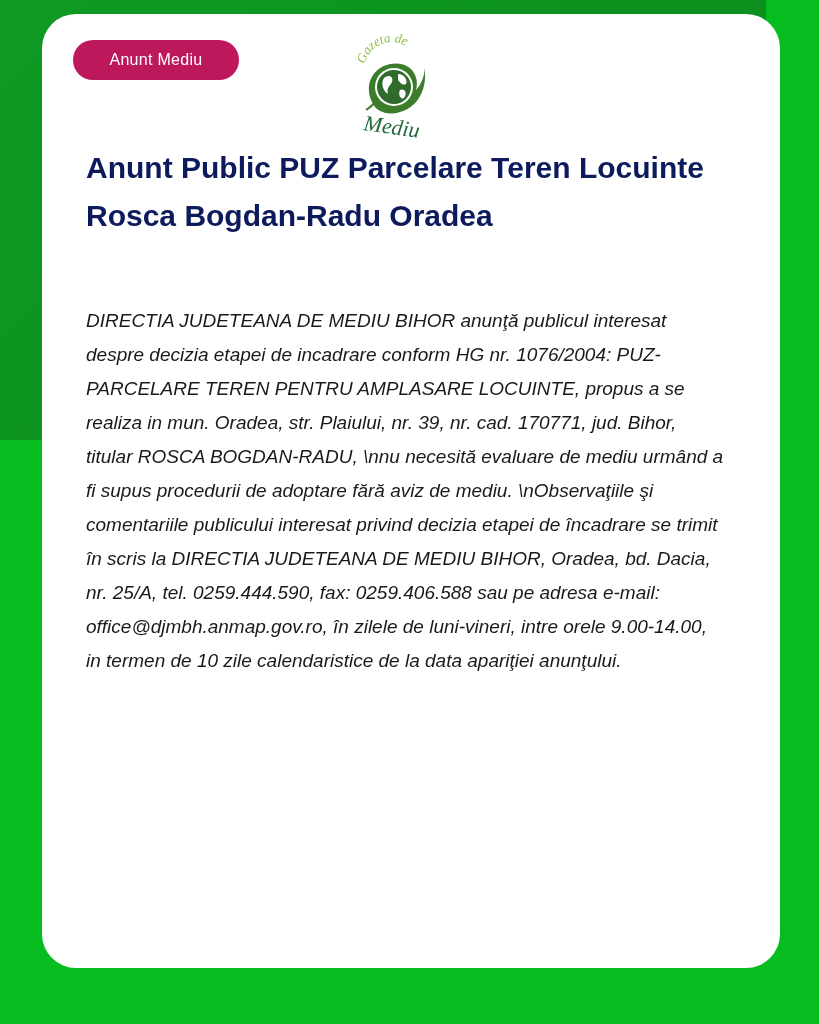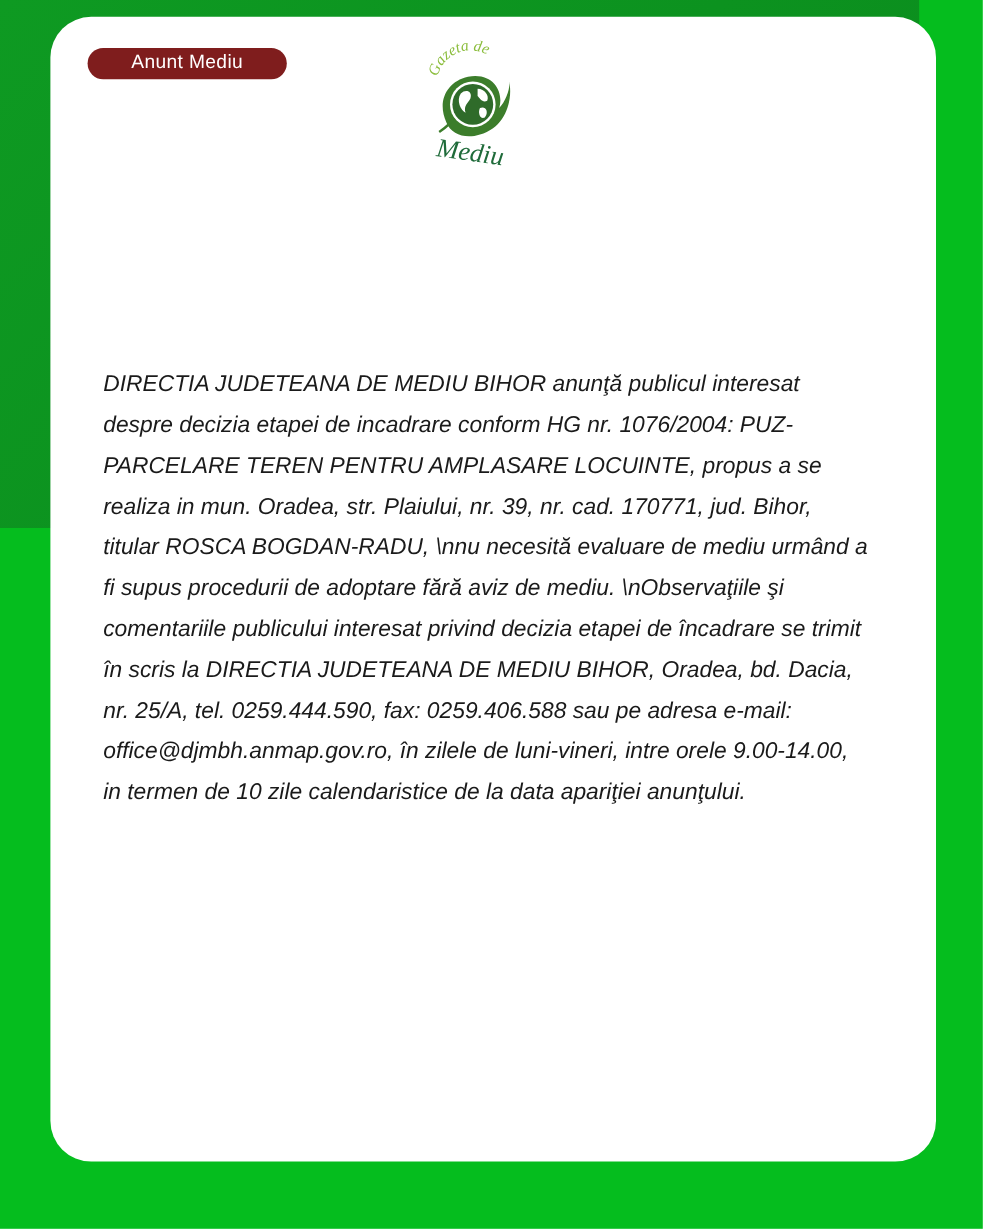--- a/index.html
+++ b/index.html
@@ -10,22 +10,22 @@
     }
     .bg-dark {
       position: absolute; left: 0; top: 0; width: 766px; height: 440px;
       background: linear-gradient(135deg, #0e9a22 0%, #0a8a1c 100%);
     }
     .card {
       position: absolute; left: 42px; top: 14px; width: 738px; height: 954px;
       background: #ffffff; border-radius: 34px;
     }
     .badge {
-      position: absolute; left: 31px; top: 26px; width: 166px; height: 26px;
-      border-radius: 20px; background: #7f1d1d; color: #ffffff;
+      position: absolute; left: 31px; top: 26px; width: 166px; height: 40px;
+      border-radius: 20px; background: #be185d; color: #ffffff;
       font-size: 16px; letter-spacing: 0.3px;
       display: flex; align-items: center; justify-content: center;
     }
     .logo {
       position: absolute; left: 300px; top: 16px; width: 100px; height: 110px;
     }
     .title {
       position: absolute; left: 44px; top: 130px; width: 640px;
       color: #0d1a5c; font-weight: bold; font-size: 30px; line-height: 48px;
       margin: 0;
@@ -59,15 +59,16 @@
       <circle cx="52" cy="57" r="19" fill="#ffffff"></circle>
       <circle cx="52" cy="57" r="17" fill="#2f6b2a"></circle>
       <path d="M42,48 C46,44 52,46 50,52 C48,56 44,58 46,64 C42,62 38,54 42,48 Z" fill="#ffffff"></path>
       <path d="M56,44 C62,44 66,50 64,54 C60,56 58,52 56,50 Z" fill="#ffffff"></path>
       <path d="M58,60 C62,58 66,62 62,68 C58,70 56,64 58,60 Z" fill="#ffffff"></path>
       <path d="M24,80 C30,76 34,72 36,68" stroke="#3c7d2b" stroke-width="2" fill="none"></path>
       <text x="50" y="104" text-anchor="middle" font-family="Liberation Serif, serif" font-size="22" font-style="italic" fill="#1f6b3a" transform="rotate(8 50 96)">Mediu</text>
     </svg>
   </div>
 
+  <h1 class="title">Anunt Public PUZ Parcelare Teren Locuinte Rosca Bogdan-Radu Oradea</h1>
 
   <p class="body-text">DIRECTIA JUDETEANA DE MEDIU BIHOR anunţă publicul interesat despre decizia etapei de incadrare conform HG nr. 1076/2004: PUZ-PARCELARE TEREN PENTRU AMPLASARE LOCUINTE, propus a se realiza in mun. Oradea, str. Plaiului, nr. 39, nr. cad. 170771, jud. Bihor, titular ROSCA BOGDAN-RADU, \nnu necesită evaluare de mediu urmând a fi supus procedurii de adoptare fără aviz de mediu. \nObservaţiile şi comentariile publicului interesat privind decizia etapei de încadrare se trimit în scris la DIRECTIA JUDETEANA DE MEDIU BIHOR, Oradea, bd. Dacia, nr. 25/A, tel. 0259.444.590, fax: 0259.406.588 sau pe adresa e-mail: office@djmbh.anmap.gov.ro, în zilele de luni-vineri, intre orele 9.00-14.00, in termen de 10 zile calendaristice de la data apariţiei anunţului.</p>
 </div>
 
 </body></html>

